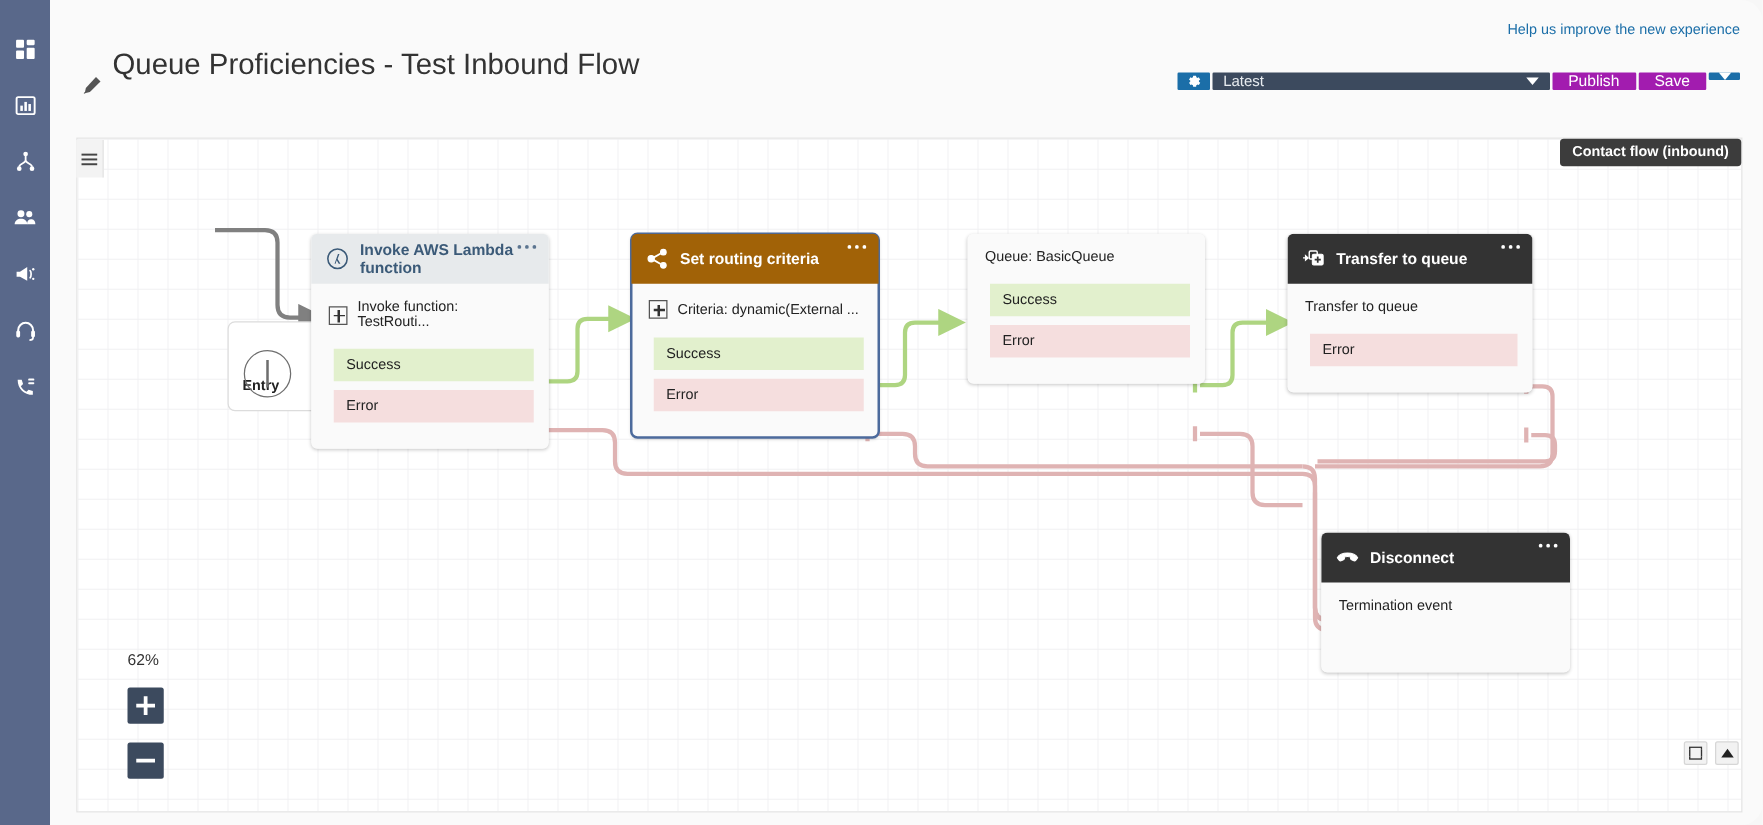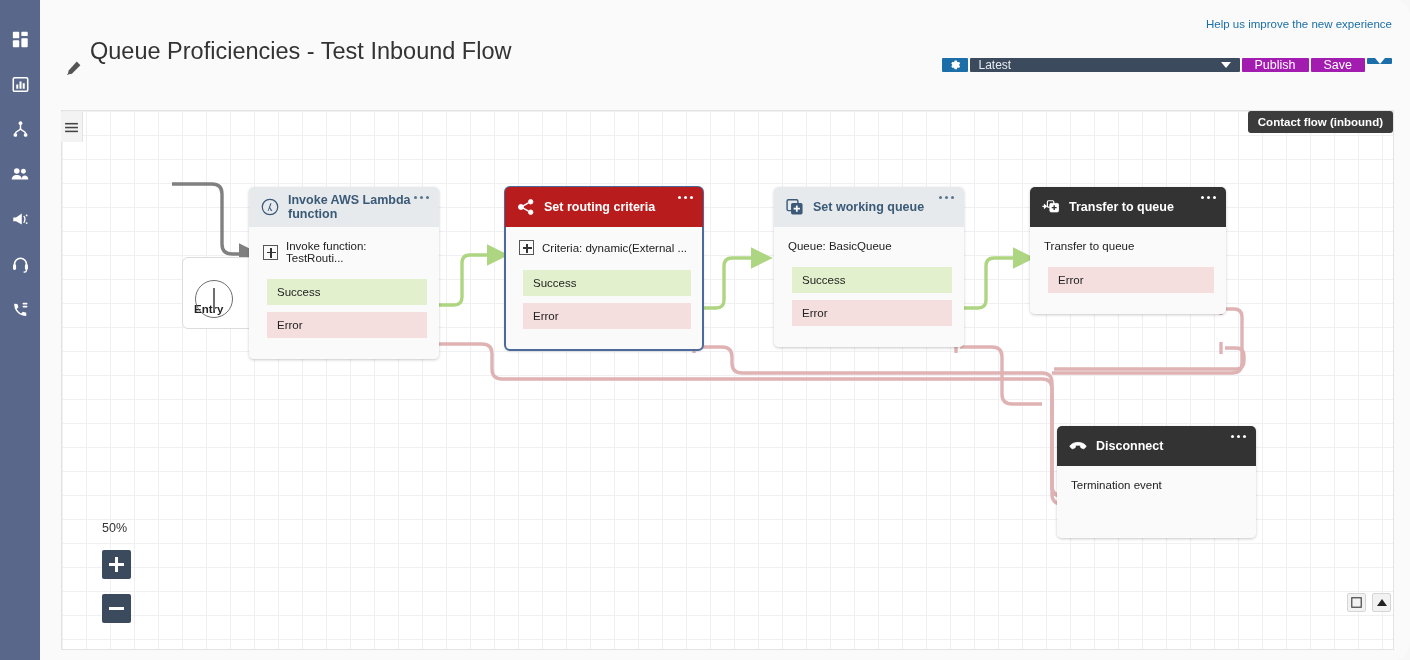--- a/index.html
+++ b/index.html
@@ -123,21 +123,21 @@
   .bdots {
     position: absolute; right: 10px; top: 9px; display: flex; gap: 2.5px;
   }
   .bdots i { width: 3.4px; height: 3.4px; border-radius: 50%; display: block; }
 
   .head-light { background: #e7eaec; }
   .head-light .btitle { color: #3b5a78; }
   .head-light .bdots i { background: #5c7590; }
   .head-light .bicon { fill: #3b5a78; stroke: #3b5a78; }
 
-  .head-slate { background: #b91c1c; }
+  .head-slate { background: #a16207; }
   .head-slate .btitle { color: #ffffff; }
   .head-slate .bdots i { background: #ffffff; }
   .head-slate .bicon { fill: #ffffff; stroke: #ffffff; }
 
   .head-dark { background: #333333; }
   .head-dark .btitle { color: #ffffff; }
   .head-dark .bdots i { background: #ffffff; }
   .head-dark .bicon { fill: #ffffff; stroke: #ffffff; }
 
   .bbody { background: #fafafa; padding: 0 0 14px 0; }
@@ -389,33 +389,20 @@
           <span>Criteria: dynamic(External ...</span>
         </div>
         <div class="btabs">
           <div class="branch ok">Success</div>
           <div class="branch err">Error</div>
         </div>
       </div>
     </div>
 
     <div class="block" style="left:712px; top:76px; width:190px;">
-      <div class="bhead head-light">
-        <svg class="bicon" viewBox="0 0 20 20">
-          <rect x="1.2" y="2" width="12" height="12" rx="1.6" fill="none" stroke="#3b5a78" stroke-width="1.6"></rect>
-          <rect x="5.6" y="5.6" width="12.8" height="12.6" rx="1.8" fill="#3b5a78" stroke="none"></rect>
-          <path d="M12 8.4v7M8.5 11.9h7" stroke="#fff" stroke-width="1.9"></path>
-        </svg>
-        <span class="btitle">Set working queue</span>
-        <span class="bdots">
-            <i></i>
-            <i></i>
-            <i></i>
-          </span>
-      </div>
       <div class="bbody">
         <div class="brow">
           <span>Queue: BasicQueue</span>
         </div>
         <div class="btabs">
           <div class="branch ok">Success</div>
           <div class="branch err">Error</div>
         </div>
       </div>
     </div>
@@ -458,21 +445,21 @@
           </span>
       </div>
       <div class="bbody" style="padding-bottom:34px">
         <div class="brow">
           <span>Termination event</span>
         </div>
       </div>
     </div>
   </div>
 
-  <div id="zoomlabel">50%</div>
+  <div id="zoomlabel">62%</div>
   <div class="zbtn" id="zin">
     <span class="hbar"></span>
     <span class="vbar"></span>
   </div>
   <div class="zbtn" id="zout">
     <span class="hbar"></span>
   </div>
 
   <div id="brc">
     <div class="brbtn">

